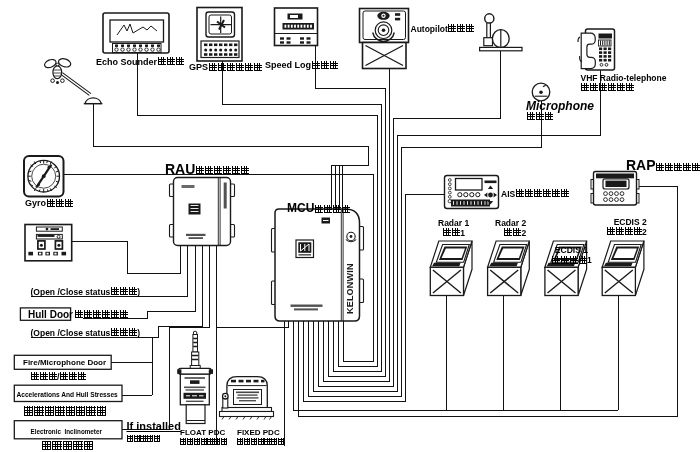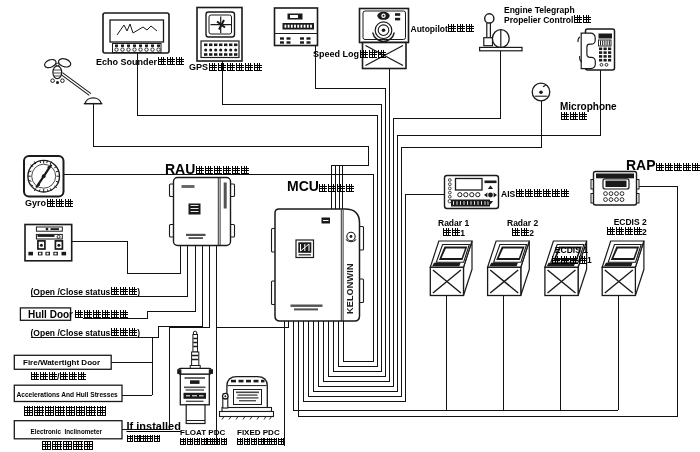--- a/index.html
+++ b/index.html
@@ -458,67 +458,67 @@
 <rect x="222.8" y="398" width="5" height="10" stroke-width="1.1" fill="#fff"></rect>
 <circle cx="225.3" cy="396.2" r="2.8" stroke-width="1.3" fill="#fff"></circle>
 <circle cx="225.3" cy="396.2" r="1" fill="#1a1a1a" stroke="none"></circle>
 </g>
 </svg>
 
 <div class="lb" style="left:96px;top:56.5px;">Echo Sounder<span class="hz"></span><span class="hz"></span><span class="hz"></span></div>
 
 <div class="lb" style="left:189px;top:62px;">GPS<span class="hz"></span><span class="hz"></span><span class="hz"></span><span class="hz"></span><span class="hz"></span><span class="hz"></span></div>
 
-<div class="lb" style="left:265px;top:49px;margin-left:48px;">Speed Log<span class="hz"></span><span class="hz"></span><span class="hz"></span></div>
+<div class="lb" style="left:265px;top:60px;">Speed Log<span class="hz"></span><span class="hz"></span><span class="hz"></span></div>
 
 <div class="lb" style="left:410.5px;top:23.5px;font-size:8.5px;">Autopilot<span class="hz"></span><span class="hz"></span><span class="hz"></span></div>
 
-<div class="lb" style="left:504px;top:4.5px;font-size:8.5px;">Engine Telegraph<br>Propelier Control<span class="hz"></span><span class="hz"></span></div>
-
-
-<div class="lb" style="left:560px;top:102px;font-size:10px;line-height:9.8px;">Microphone<br><span class="hz"></span><span class="hz"></span><span class="hz"></span></div>
+
+<div class="lb" style="left:580.5px;top:72.5px;font-size:8.5px;">VHF Radio-telephone<br><span class="hz"></span><span class="hz"></span><span class="hz"></span><span class="hz"></span><span class="hz"></span><span class="hz"></span></div>
+
+<div class="lb" style="left:526px;top:102px;font-size:12px;line-height:9.8px;font-style:italic;">Microphone<br><span class="hz"></span><span class="hz"></span><span class="hz"></span></div>
 
 
 <div class="lb" style="left:25px;top:198px;text-align:right;">Gyro<span class="hz"></span><span class="hz"></span><span class="hz"></span></div>
 
 <div class="lb" style="left:165px;top:163.5px;font-size:14px;">RAU<span class="hz"></span><span class="hz"></span><span class="hz"></span><span class="hz"></span><span class="hz"></span><span class="hz"></span></div>
 
-<div class="lb" style="left:287px;top:181px;font-size:14px;">MCU<span class="hz"></span><span class="hz"></span><span class="hz"></span><span class="hz"></span></div>
+<div class="lb" style="left:287px;top:203px;font-size:12px;">MCU<span class="hz"></span><span class="hz"></span><span class="hz"></span><span class="hz"></span></div>
 
 <div class="lb" style="left:626px;top:160px;font-size:14px;">RAP<span class="hz"></span><span class="hz"></span><span class="hz"></span><span class="hz"></span><span class="hz"></span><span class="hz"></span></div>
 
 <div class="lb" style="left:501px;top:188.5px;font-size:8.5px;">AIS<span class="hz"></span><span class="hz"></span><span class="hz"></span><span class="hz"></span><span class="hz"></span><span class="hz"></span></div>
 
 
 <div class="lb" style="left:30.5px;top:286.5px;font-size:8.5px;">(Open /Close status<span class="hz"></span><span class="hz"></span><span class="hz"></span>)</div>
 
 <div class="lb" style="left:28px;top:310px;font-size:10px;">Hull Door</div>
 
 <div class="lb" style="left:74.5px;top:309.5px;"><span class="hz"></span><span class="hz"></span><span class="hz"></span><span class="hz"></span><span class="hz"></span><span class="hz"></span></div>
 
 <div class="lb" style="left:30.5px;top:327.5px;font-size:8.5px;">(Open /Close status<span class="hz"></span><span class="hz"></span><span class="hz"></span>)</div>
 
-<div class="lb" style="left:23px;top:358px;font-size:8px;">Fire/Watertight Door</div>
+<div class="lb" style="left:23px;top:358px;font-size:8px;">Fire/Microphone Door</div>
 
 <div class="lb" style="left:30px;top:371.5px;"><span class="hz"></span><span class="hz"></span><span class="hz"></span>/<span class="hz"></span><span class="hz"></span><span class="hz"></span></div>
 
 <div class="lb" style="left:16.5px;top:390px;font-size:6.6px;">Accelerations And Hull Stresses</div>
 
 <div class="lb" style="left:23.5px;top:406px;"><span class="hz b"></span><span class="hz b"></span><span class="hz b"></span><span class="hz b"></span><span class="hz b"></span><span class="hz b"></span><span class="hz b"></span><span class="hz b"></span></div>
 
 <div class="lb" style="left:30.5px;top:426.5px;font-size:6.3px;">Electronic&nbsp;&nbsp;Inclinometer</div>
 
 <div class="lb" style="left:41.5px;top:440.5px;"><span class="hz b"></span><span class="hz b"></span><span class="hz b"></span><span class="hz b"></span><span class="hz b"></span></div>
 
 <div class="lb" style="left:126.5px;top:421px;font-size:11px;line-height:11px;text-decoration:underline;">If installed<br><span class="hz s"></span><span class="hz s"></span><span class="hz s"></span><span class="hz s"></span><span class="hz s"></span></div>
 
 <div class="lb" style="left:180px;top:427.5px;font-size:8px;">FLOAT PDC<br><span class="hz s"></span><span class="hz s"></span><span class="hz s"></span><span class="hz s"></span><span class="hz s"></span><span class="hz s"></span><span class="hz s"></span></div>
 
 <div class="lb" style="left:237px;top:427.5px;font-size:8px;">FIXED PDC<br><span class="hz s"></span><span class="hz s"></span><span class="hz s"></span><span class="hz s"></span><span class="hz s"></span><span class="hz s"></span><span class="hz s"></span></div>
 
 <div class="lb" style="left:438px;top:217.5px;text-align:center;font-size:8.5px;">Radar 1<br><span class="hz"></span><span class="hz"></span>1</div>
 
-<div class="lb" style="left:495px;top:217.5px;text-align:center;font-size:8.5px;margin-left:12px;">Radar 2<br><span class="hz"></span><span class="hz"></span>2</div>
+<div class="lb" style="left:495px;top:217.5px;text-align:right;font-size:8.5px;">Radar 2<br><span class="hz"></span><span class="hz"></span>2</div>
 
 <div class="lb" style="left:551px;top:217px;text-align:center;font-size:8.5px;margin-top:28px;">ECDIS 1<br><span class="hz"></span><span class="hz"></span><span class="hz"></span><span class="hz"></span>1</div>
 
 <div class="lb" style="left:606px;top:216.5px;text-align:right;font-size:8.5px;">ECDIS 2<br><span class="hz"></span><span class="hz"></span><span class="hz"></span><span class="hz"></span>2</div>
 </div>
 
 </body></html>

